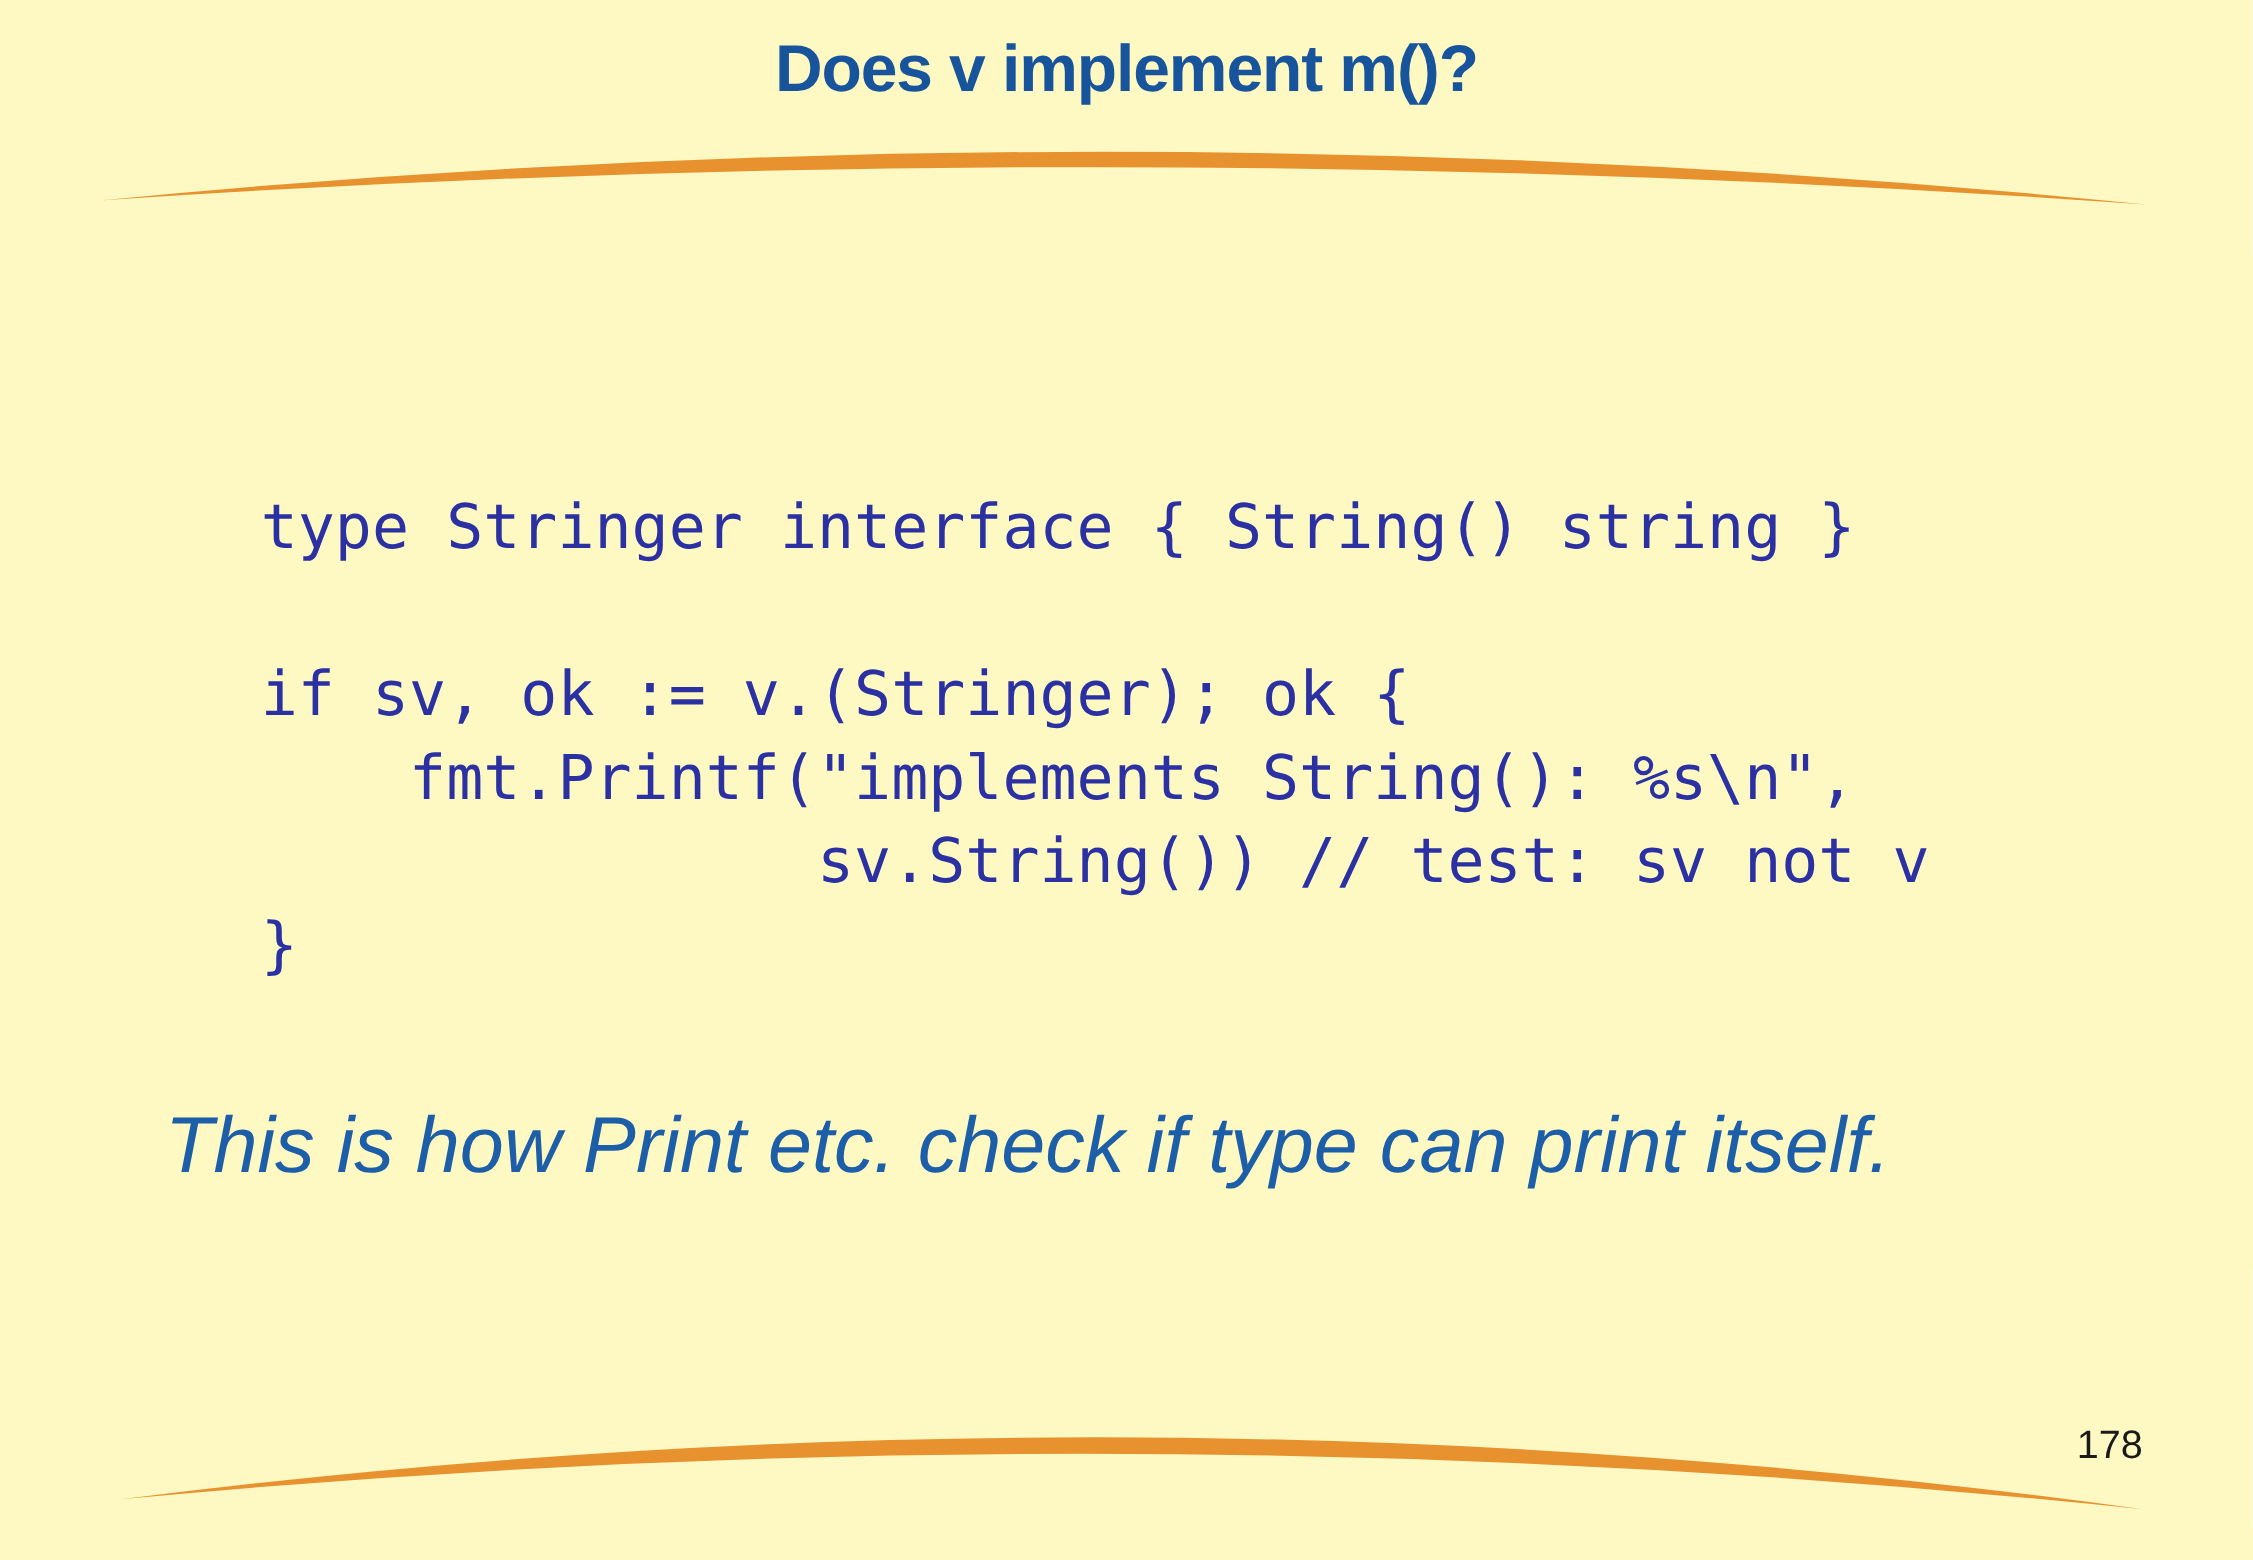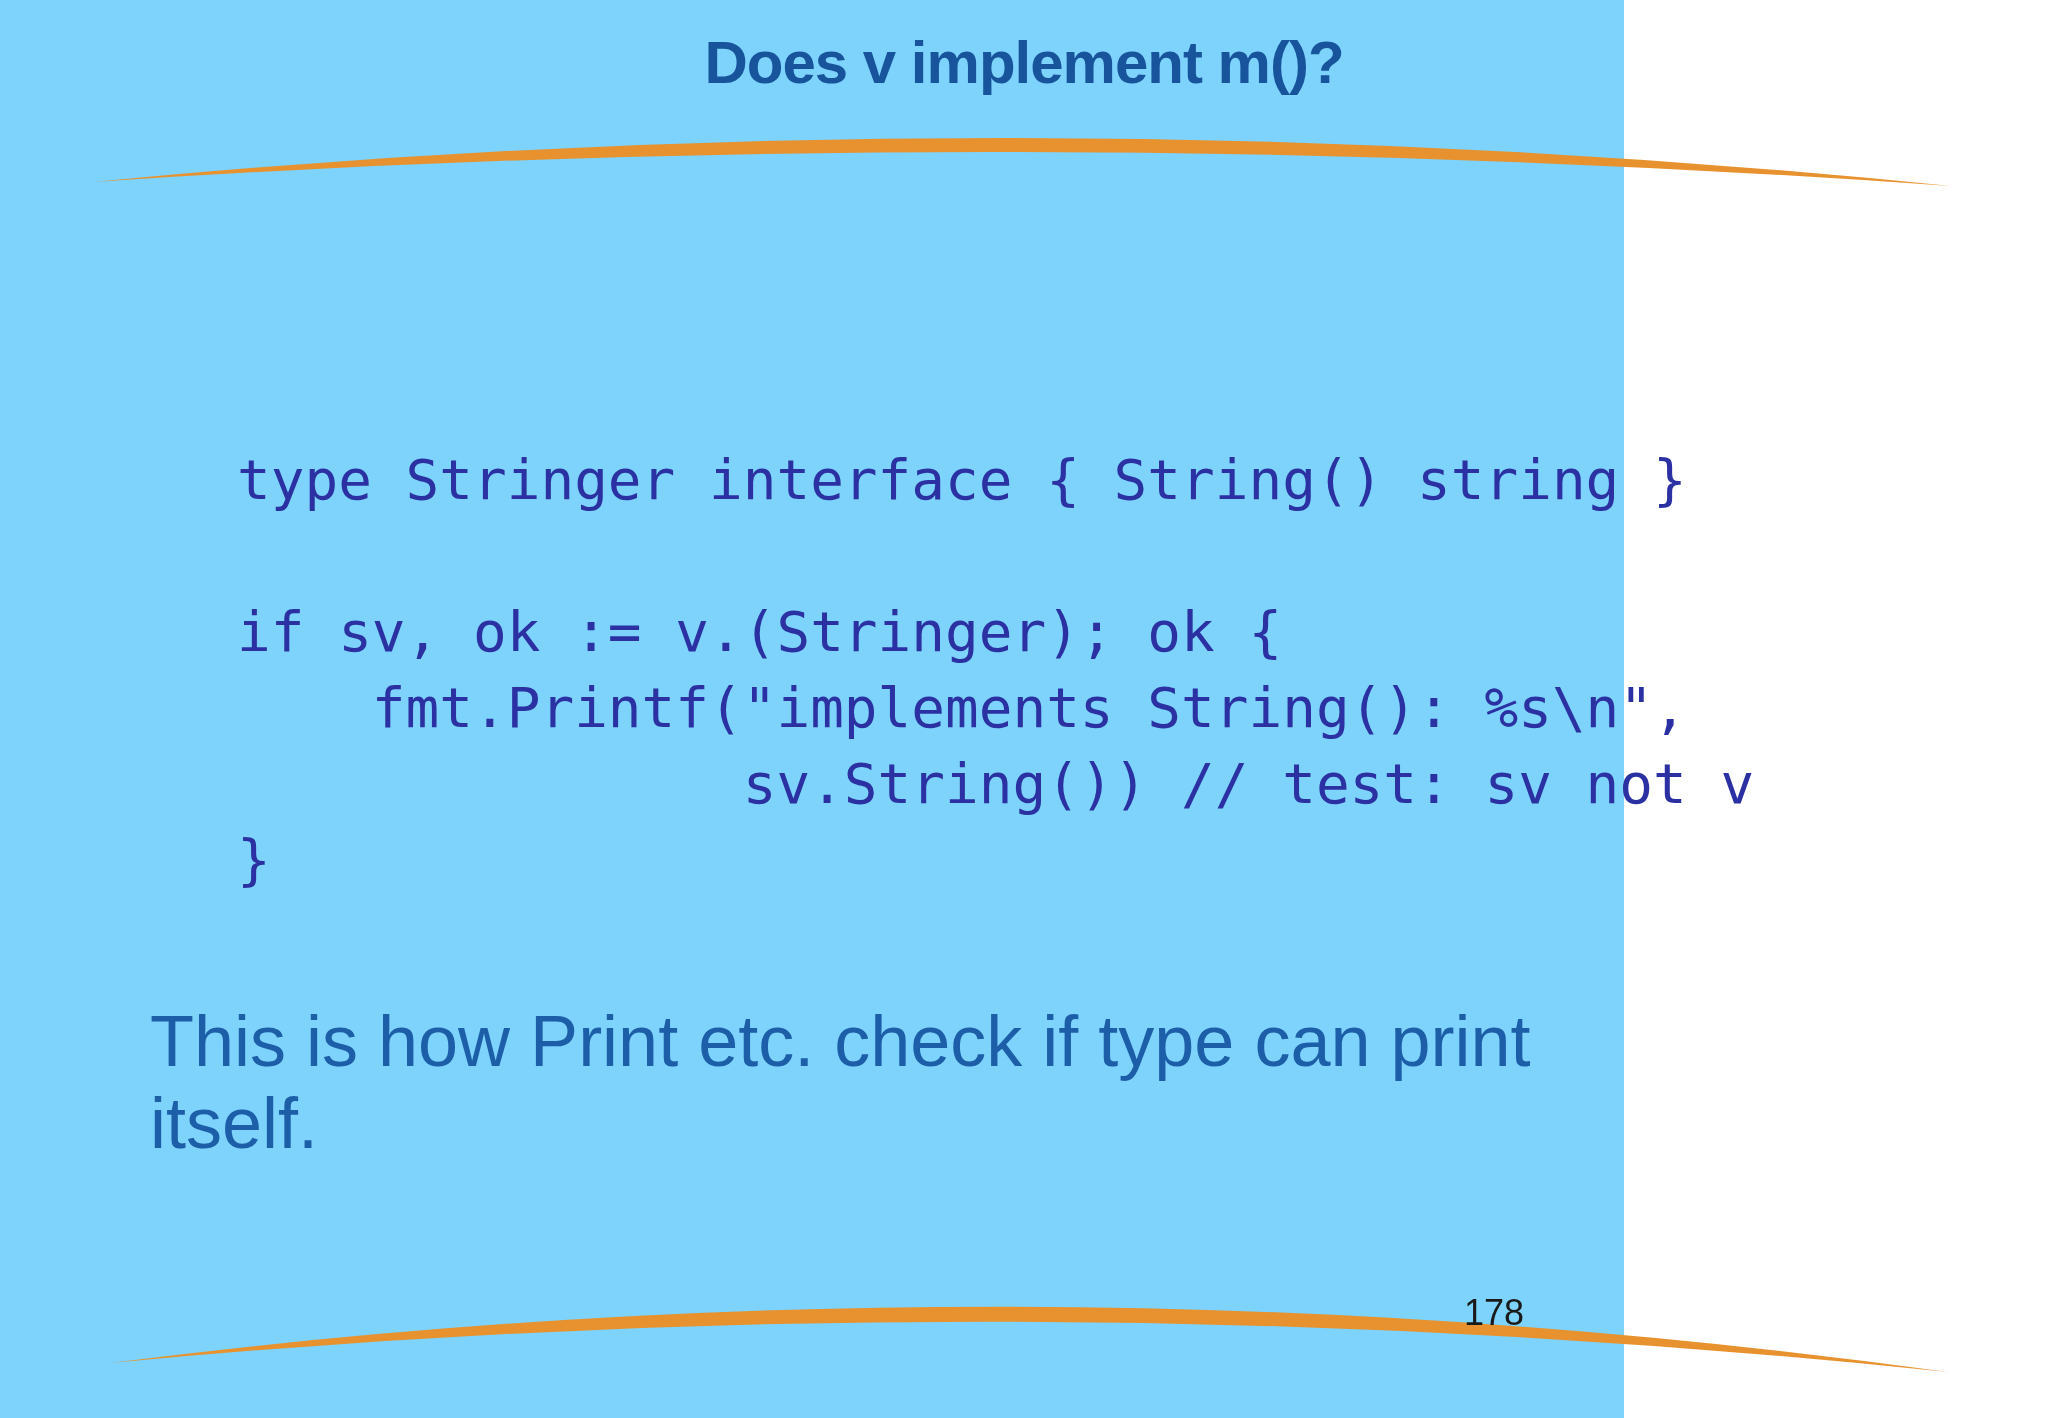--- a/index.html
+++ b/index.html
@@ -5,23 +5,23 @@
   * { margin: 0; padding: 0; box-sizing: border-box; }
   html, body {
     width: 2048px;
     height: 1418px;
     background: #ffffff;
     overflow: hidden;
     font-family: "Liberation Sans", sans-serif;
   }
   .slide {
     position: relative;
-    width: 1624px;
+    width: 2048px;
     height: 1418px;
-    background: #7dd3fc;
+    background: #fef9c3;
   }
   .arc-layer {
     position: absolute;
     inset: 0;
     width: 2048px;
     height: 1418px;
     pointer-events: none;
   }
   .slide-title {
     position: absolute;
@@ -57,20 +57,21 @@
   .code-line {
     white-space: pre;
     min-height: 76px;
   }
   .closing-text {
     position: absolute;
     top: 1000px;
     left: 150px;
     font-size: 72px;
     color: #1D5EA8;
+    font-style: italic;
   }
   .page-number {
     position: absolute;
     top: 1292px;
     right: 100px;
     font-size: 36px;
     color: #1A1A1A;
   }
 </style>
 </head>

